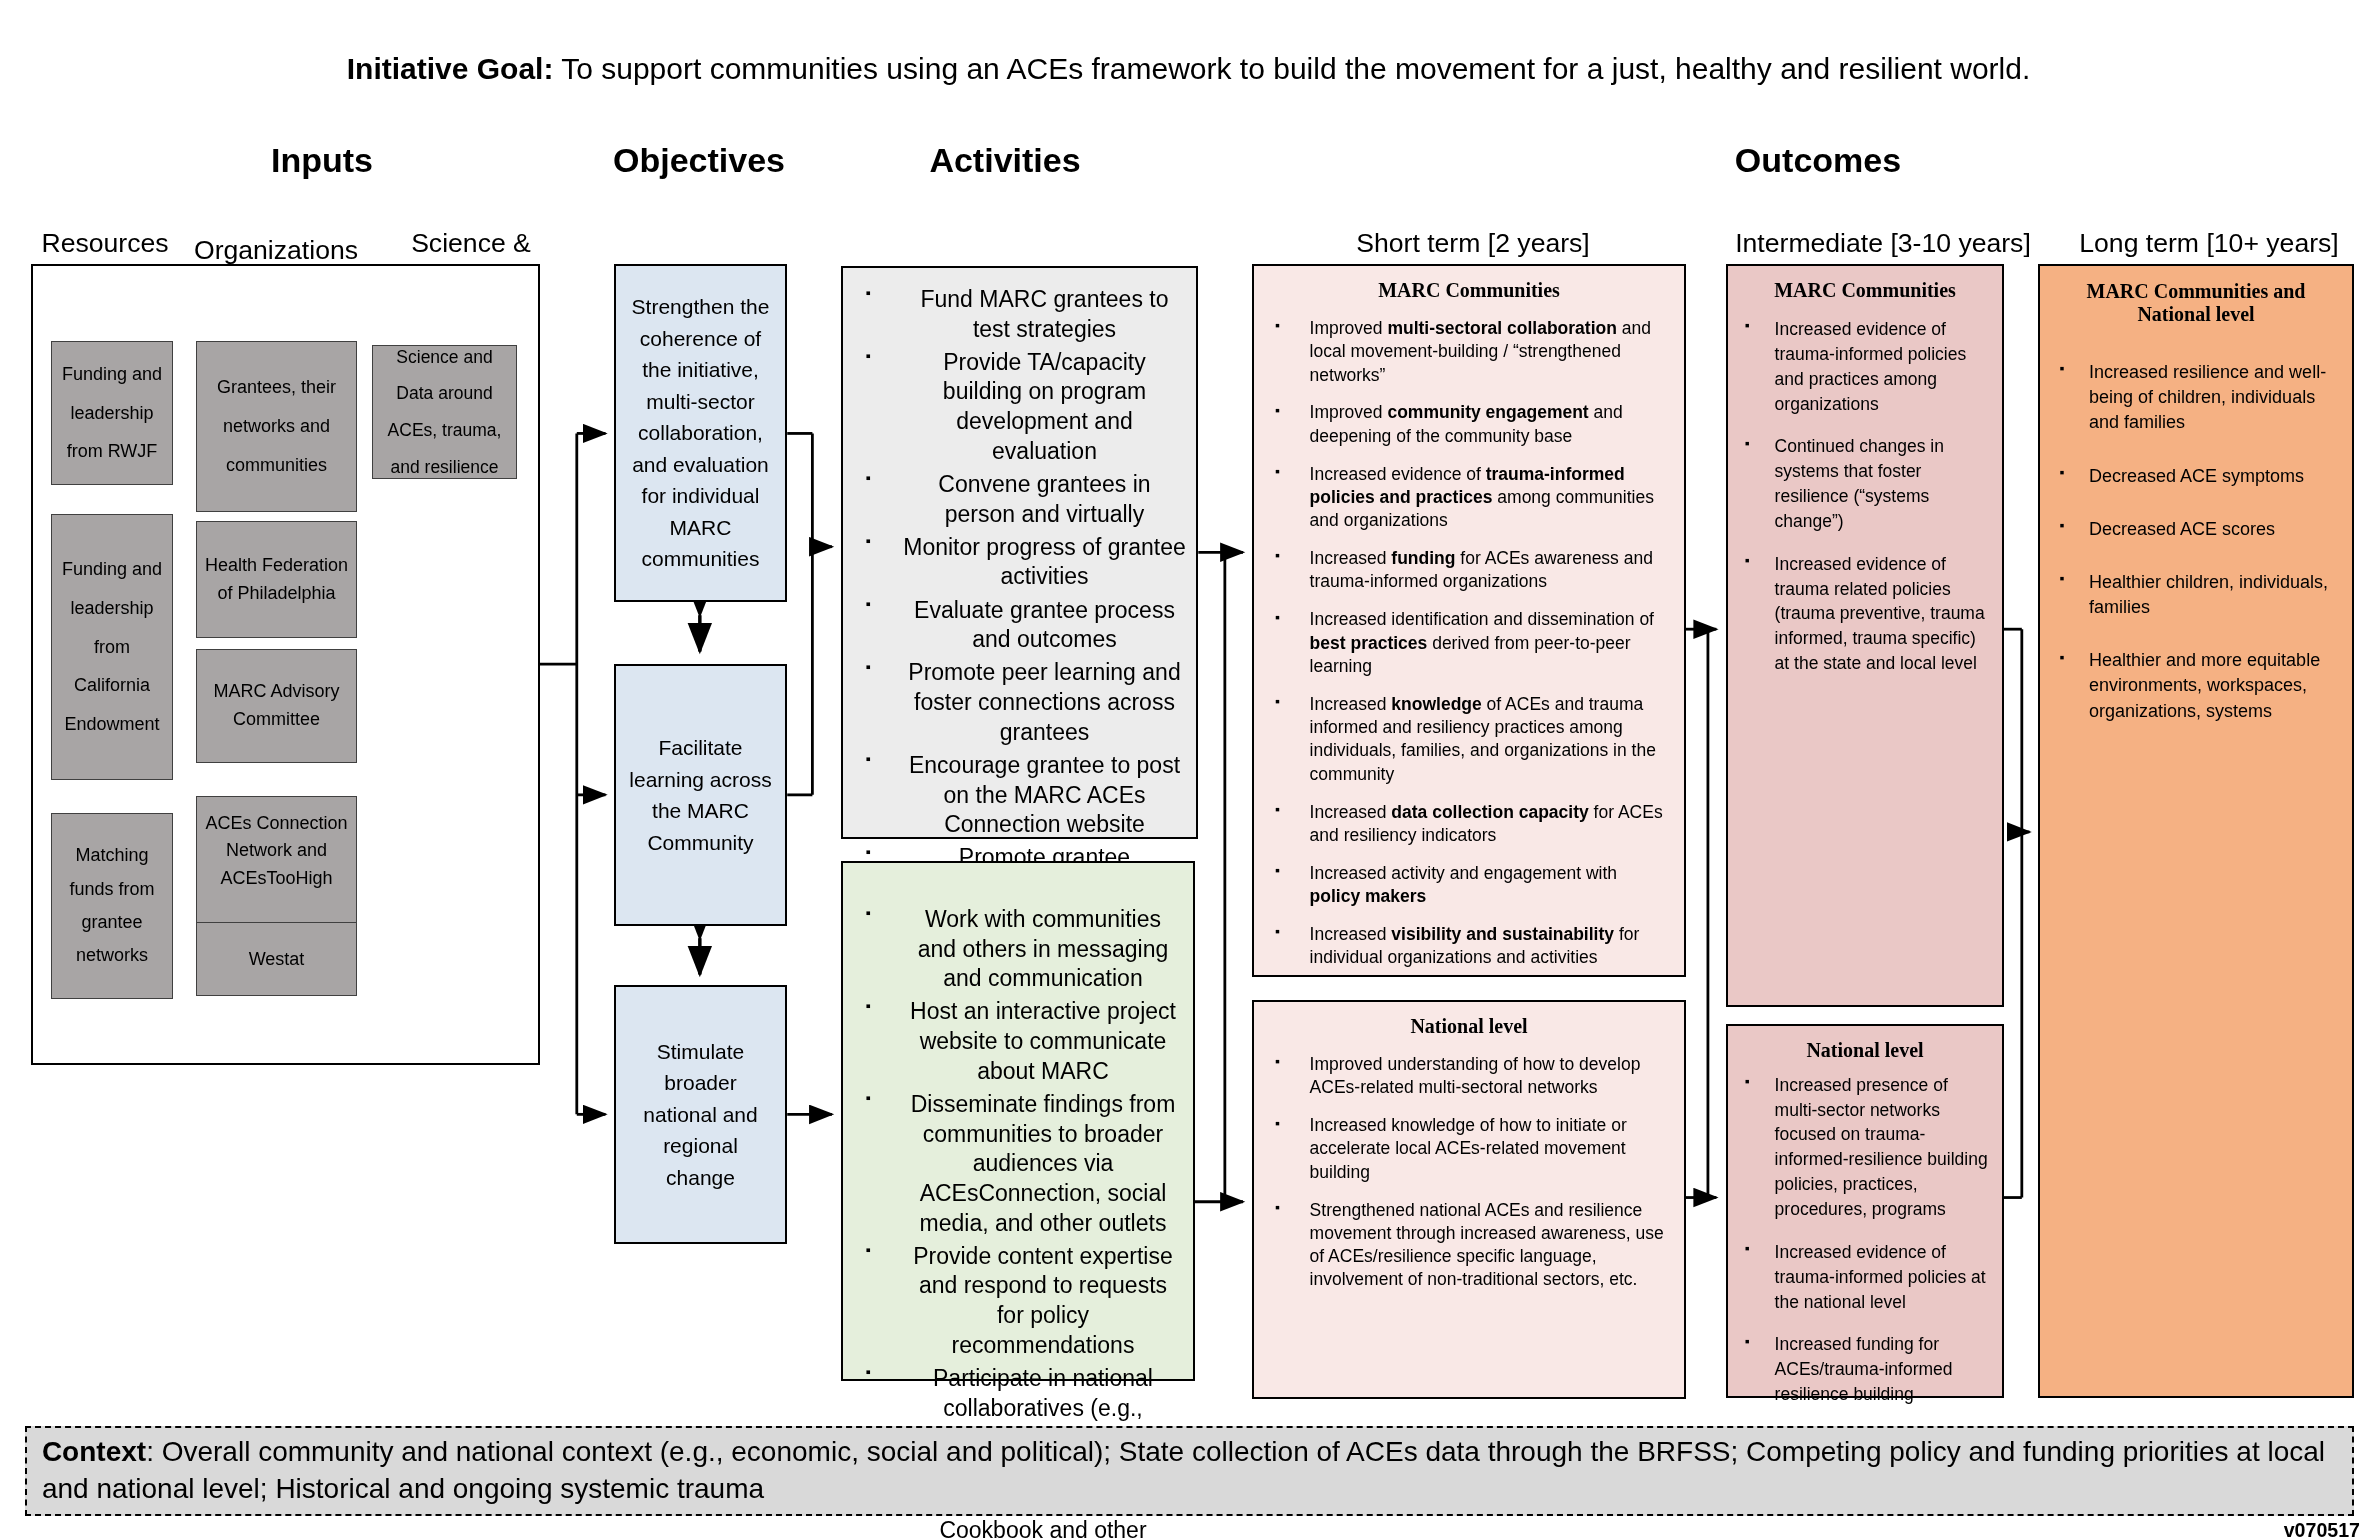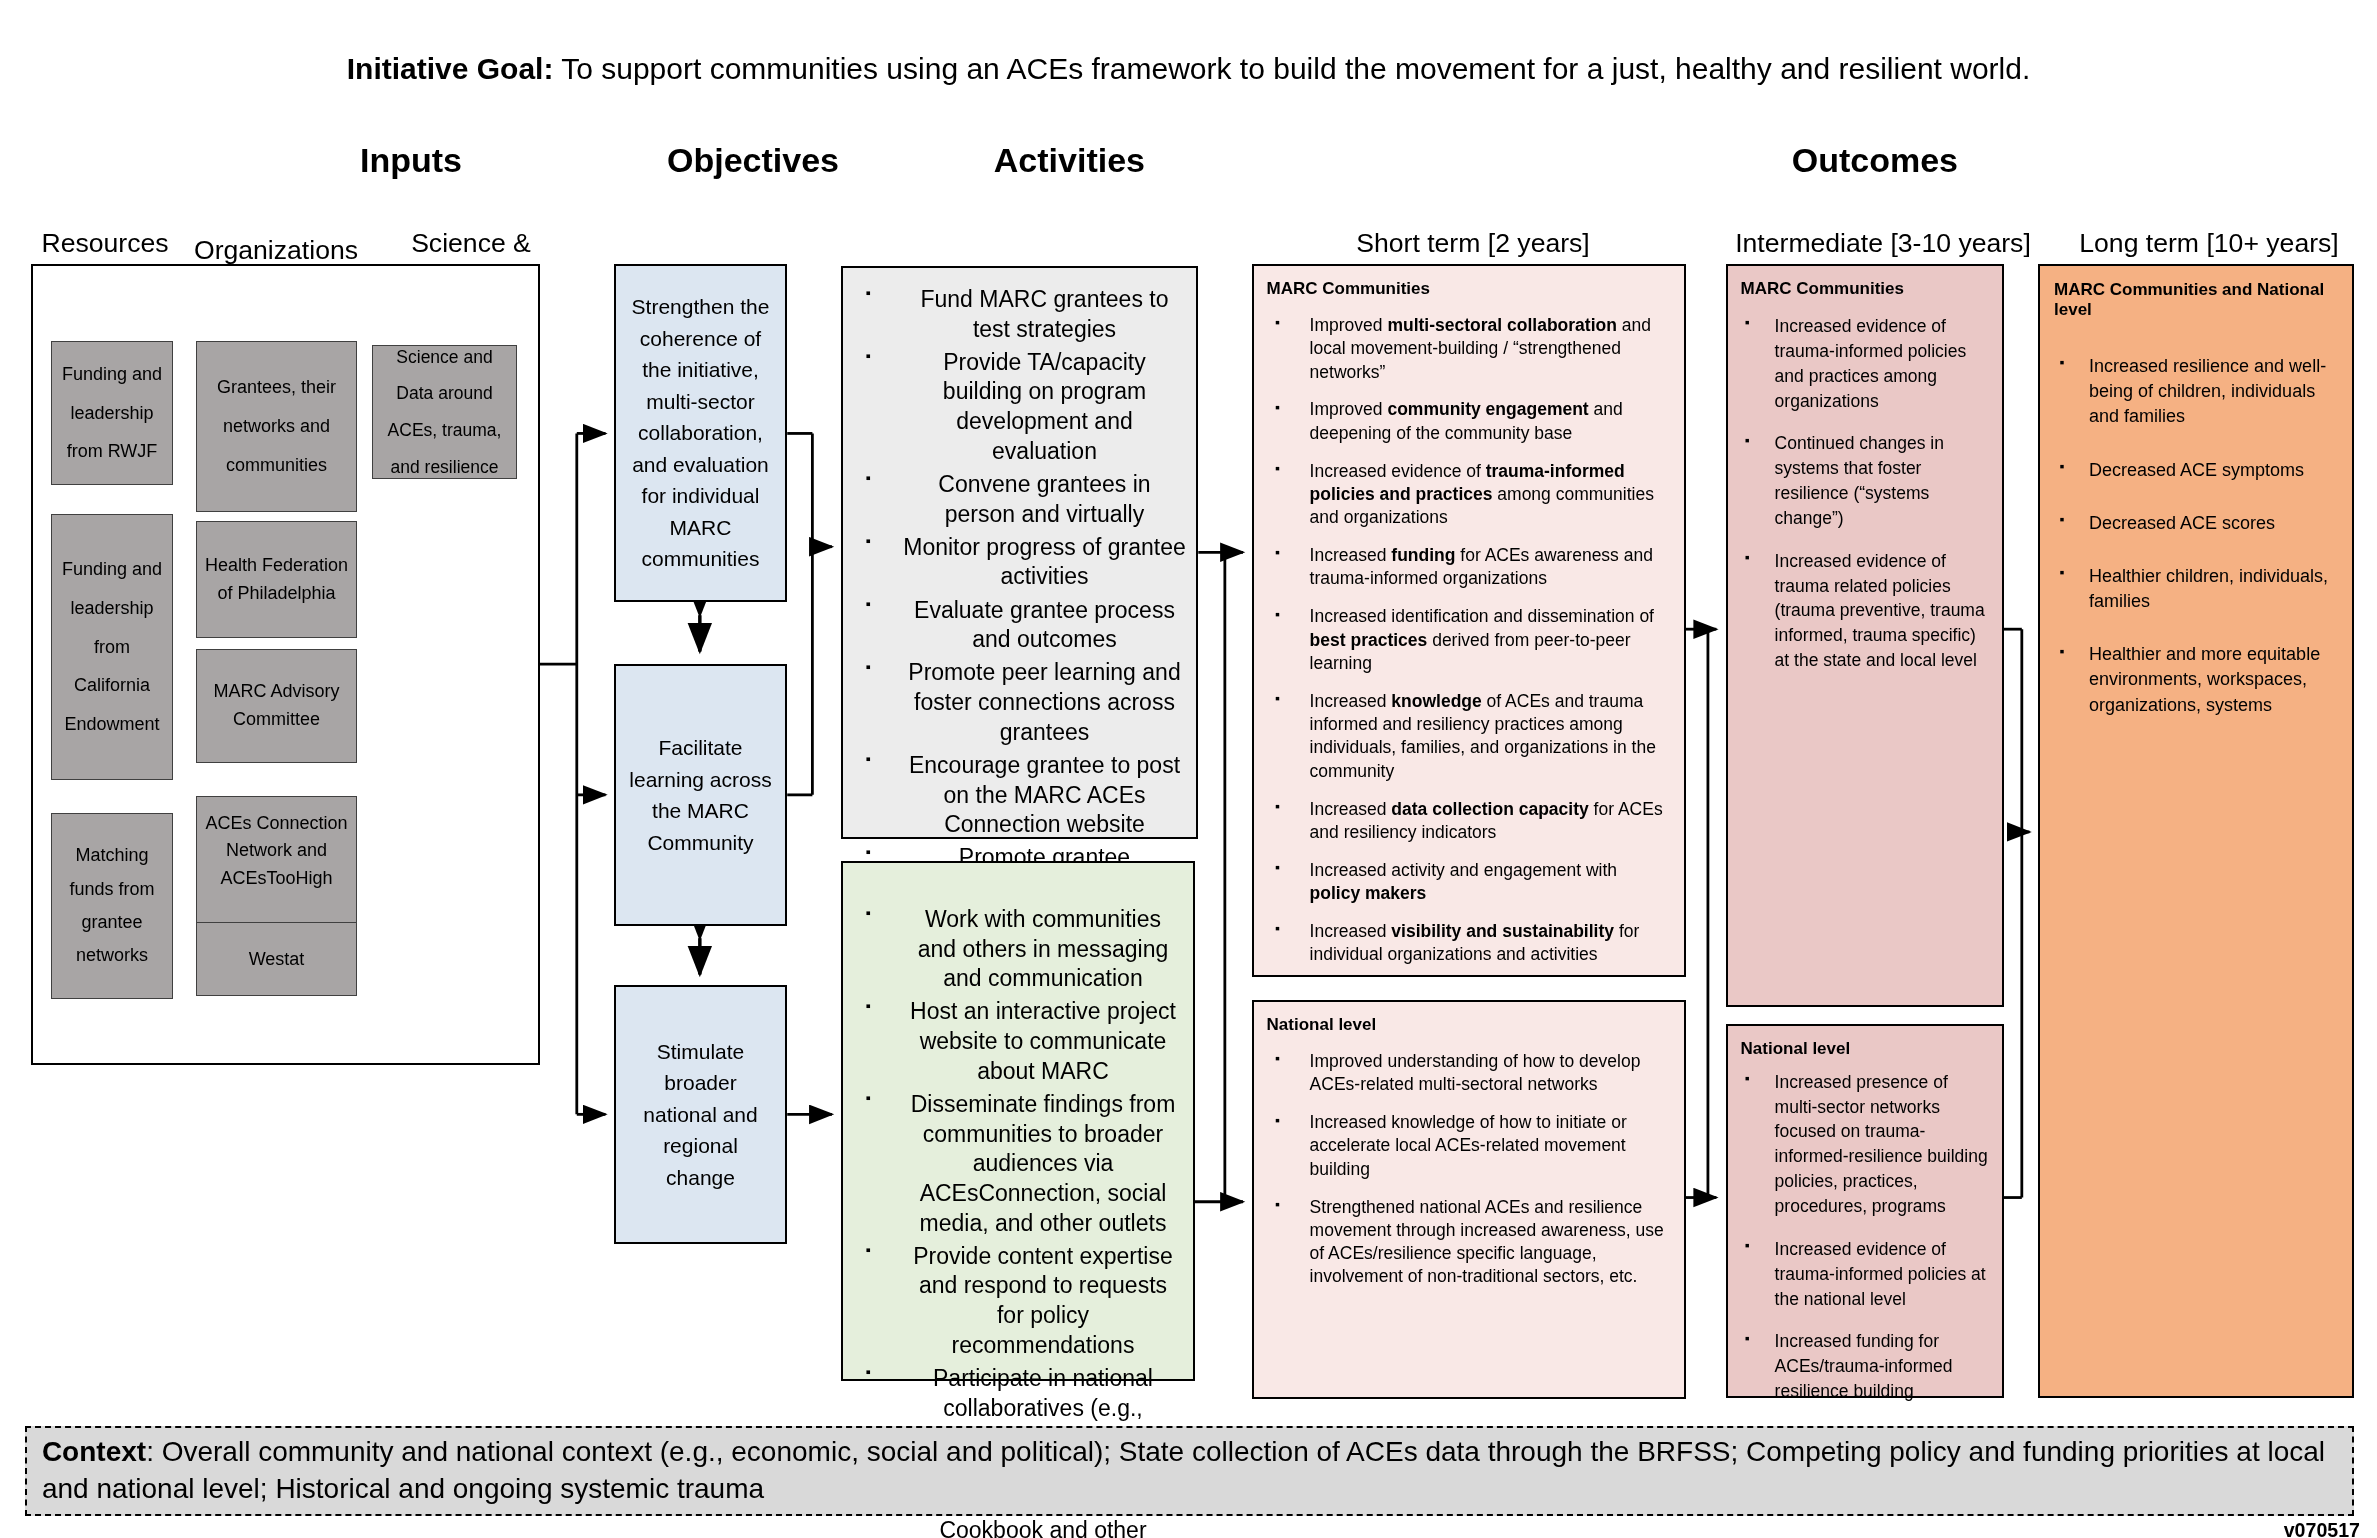--- a/index.html
+++ b/index.html
@@ -6,21 +6,21 @@
   #canvas {
     position:relative; width:2377px; height:1538px;
     font-family:"Liberation Sans", sans-serif; color:#000; background:#fff;
     overflow:hidden;
   }
   .abs { position:absolute; box-sizing:border-box; }
   .b { font-weight:bold; }
 
   .title { left:0; right:0; top:52px; text-align:center; font-size:30px; }
 
-  .colhead { font-weight:bold; font-size:34px; text-align:right; }
+  .colhead { font-weight:bold; font-size:34px; text-align:center; }
   .subhead { font-size:26.6px; text-align:center; }
 
   
   #arrows { left:0; top:0; z-index:1; }
   .boxlayer { z-index:2; }
 
   
   .inputs-container { left:31px; top:264px; width:509px; height:801px;
     border:2.1px solid #000; background:#fff; }
   .graybox { background:#a8a5a5; border:1.4px solid #404040;
@@ -39,21 +39,21 @@
   .listbox { border:2.8px solid #000; }
   .listbox ul { list-style:none; margin:0; padding:0; }
   .listbox li { position:relative; }
   .listbox li::before { content:"▪"; position:absolute; }
 
   .actbox { background:#ececec; padding:17px 9.8px 7px 9.8px; }
   .actbox li { padding-left:50px; font-size:23px; line-height:1.29; margin-bottom:3.5px;text-align:center; }
   .actbox li::before { left:12.6px; top:-0.7px; font-size:14.7px; }
   .act-national { background:#e5efdc; padding-top:42px; }
 
-  .outbox .obox-title { font-weight:bold; font-size:17px; margin:9.8px 0 15.4px 0; }
+  .outbox .obox-title { font-weight:bold; font-size:20px; text-align:center; margin:9.8px 0 15.4px 0;font-family:Liberation Serif, serif; }
   .outbox { background:#f9e8e6; padding:2.8px 12.6px 7px 12.6px; }
   .outbox li { padding-left:43px; font-size:17.5px; line-height:1.33; margin-bottom:14.7px; }
   .outbox li::before { left:8.4px; top:-0.7px; font-size:14px; }
 
   .intbox { background:#eac8c6; }
   .intbox li { padding-left:34px; font-size:17.5px; line-height:1.42; margin-bottom:18px; }
   .intbox li::before { left:4.2px; }
 
   .longbox { background:#f5b183; padding:4.2px 14px 7px 14px; }
   .longbox .obox-title { margin-bottom:34px; }

